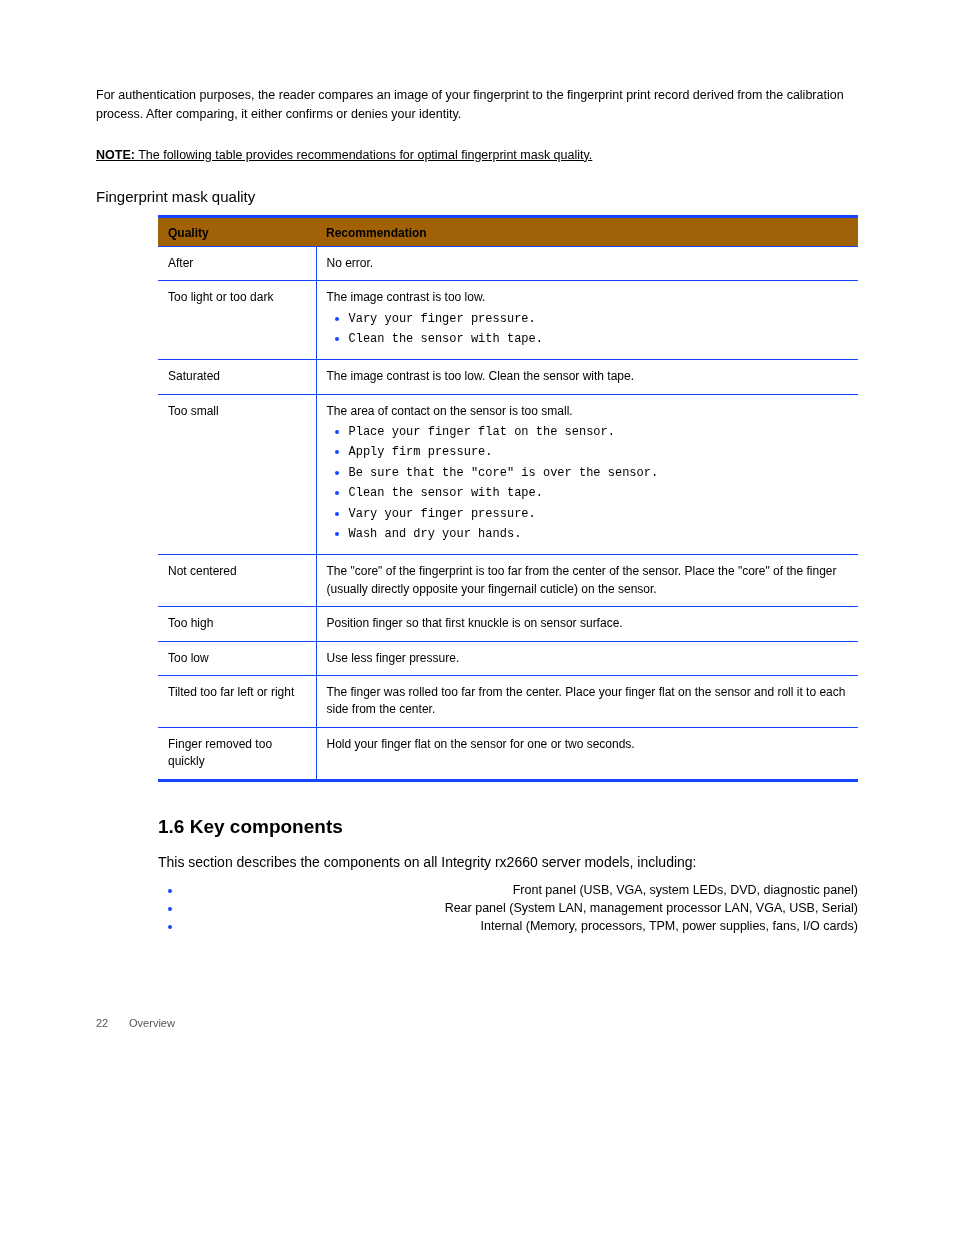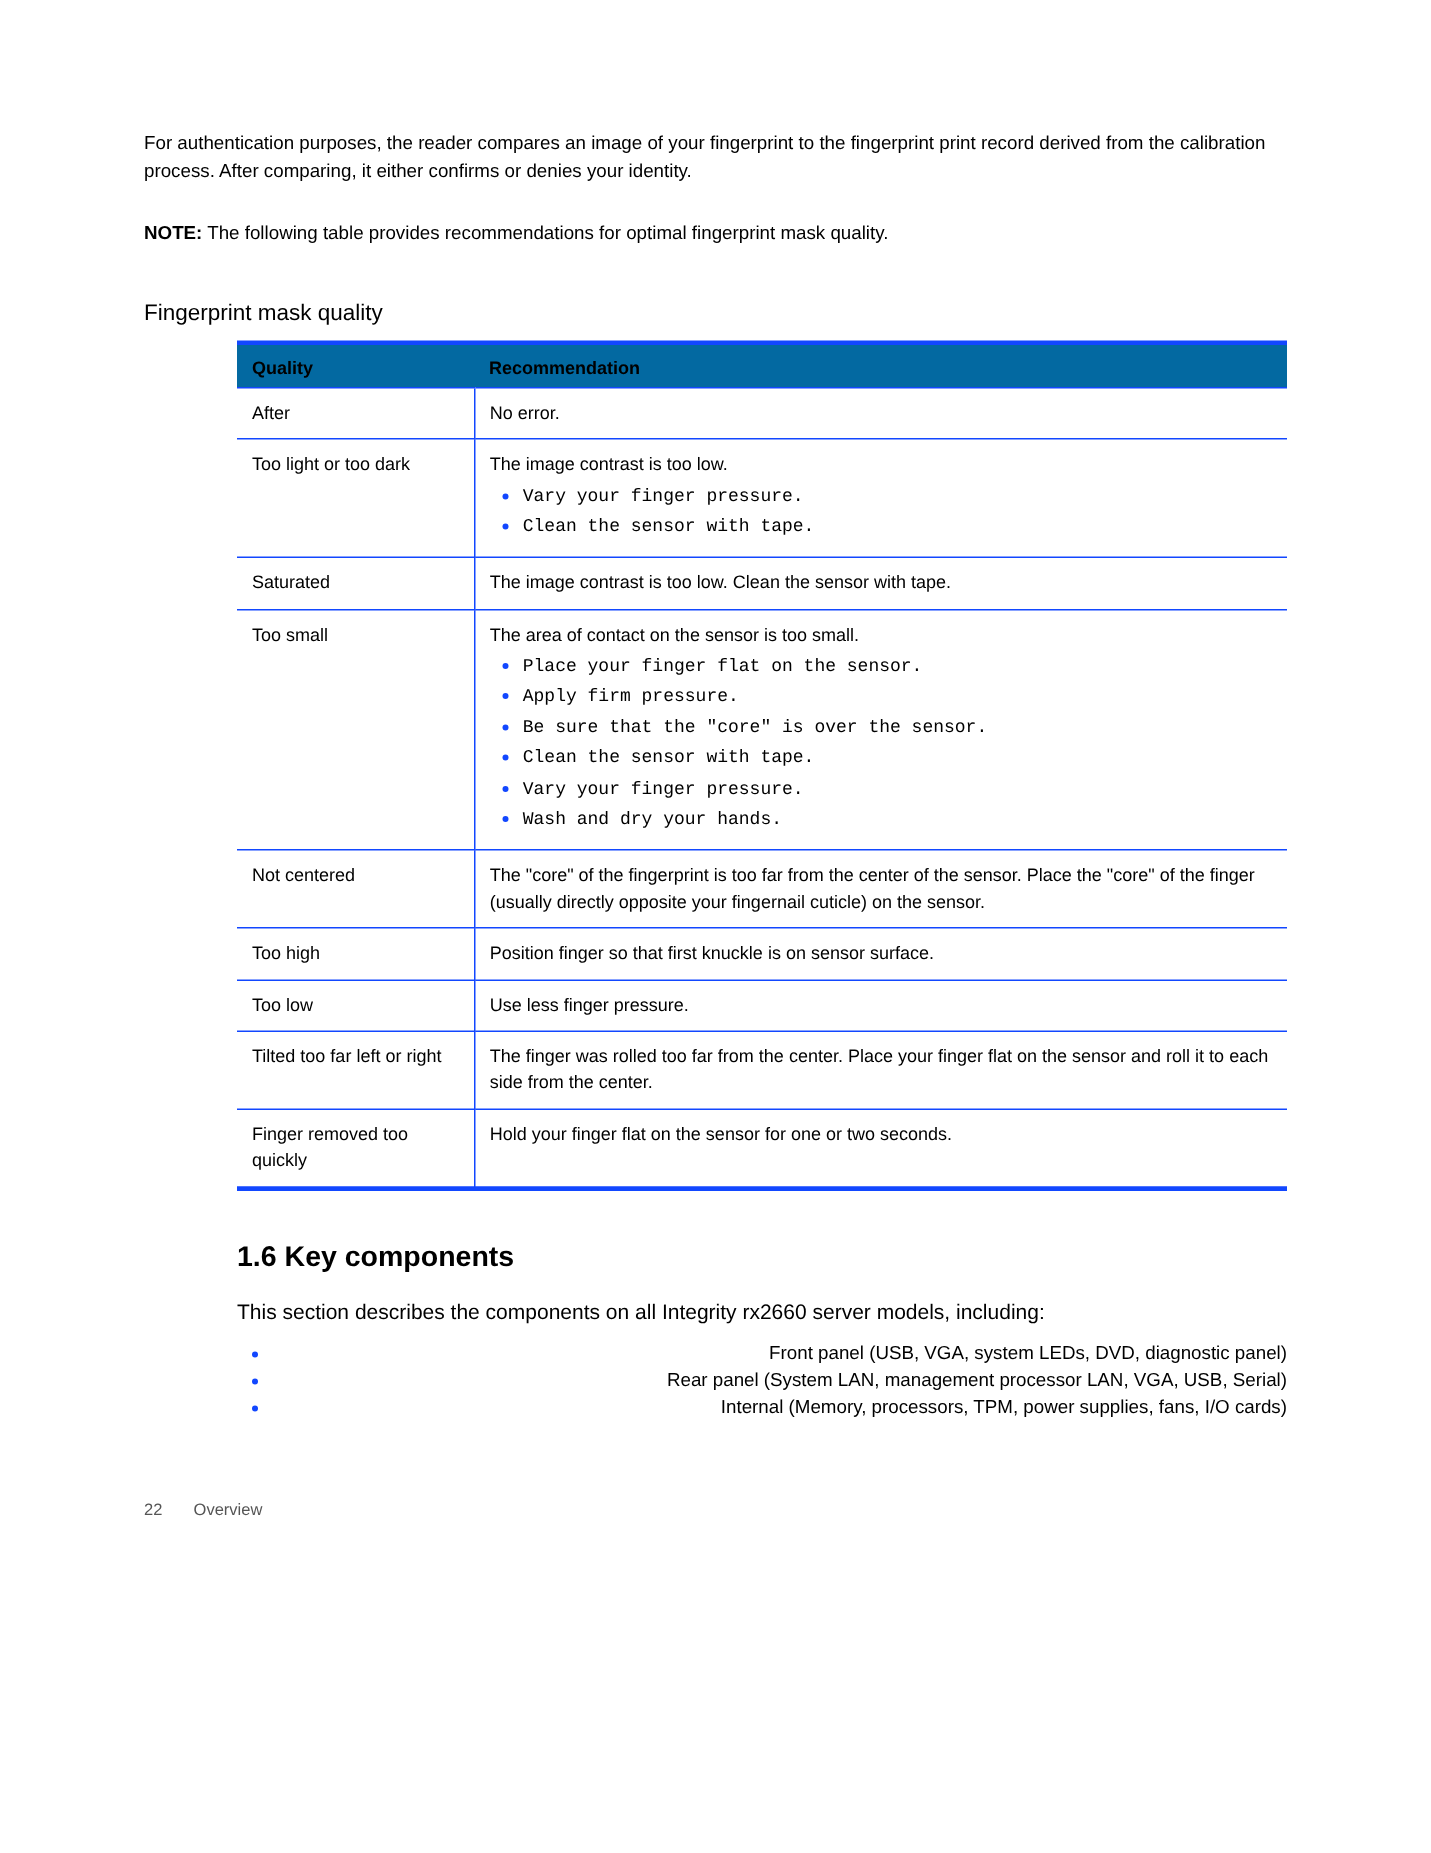--- a/index.html
+++ b/index.html
@@ -1,39 +1,39 @@
 <!DOCTYPE html>
 <html><head>
 <meta charset="utf-8">
 <style>
   * { box-sizing: border-box; margin: 0; padding: 0; }
   html, body { width: 954px; background: #fff; font-family: Arial, Helvetica, sans-serif; color: #000; }
   .page { width: 954px; padding: 86px 96px 40px 96px; }
   .lead { font-size: 12.5px; line-height: 1.5; margin-bottom: 22px; }
-  .note { font-size: 12.5px; line-height: 1.5; margin-bottom: 34px; }
+  .note { font-size: 12.5px; line-height: 1.5; margin-bottom: 22px; text-decoration: underline; }
   .note .note-label { font-weight: bold; }
   .mask-line { font-size: 15px; line-height: 1.5; margin-bottom: 6px; }
   table.spec { width: 700px; margin-left: 62px; border-collapse: collapse; font-size: 12px; }
-  table.spec th { text-align: left; font-weight: bold; background: #0369a1; padding: 8px 10px 6px 10px; border-bottom: 1px solid #1247ff; }
+  table.spec th { text-align: left; font-weight: bold; background: #a16207; padding: 8px 10px 6px 10px; border-bottom: 1px solid #1247ff; }
   table.spec td { padding: 8px 10px; border-bottom: 1px solid #1247ff; vertical-align: top; line-height: 1.45; }
   table.spec td:first-child { width: 158px; border-right: 1px solid #1247ff; }
   table.spec .top-bar { height: 3px; background: #1247ff; padding: 0; border: none; }
   table.spec .top-bar td { padding: 0; border: none; height: 3px; }
   table.spec .bot-bar { height: 3px; background: #1247ff; padding: 0; border: none; }
   table.spec .bot-bar td { padding: 0; border: none; height: 3px; }
   ul.cell-list { list-style: none; margin: 4px 0 0 0; padding: 0; }
   ul.cell-list li { position: relative; padding-left: 22px; margin: 3px 0; font-family: Liberation Mono, monospace; }
   ul.cell-list li::before { content: ""; width: 4px; height: 4px; background: #1247ff; border-radius: 50%; position: absolute; left: 8px; top: 6px; }
   h2.sec { font-size: 19px; font-weight: bold; margin: 34px 0 14px 62px; }
   .sec-intro { font-size: 14px; line-height: 1.5; margin: 0 0 10px 62px; }
   ul.page-list { list-style: none; margin: 0 0 0 62px; padding: 0; font-size: 12.5px; text-align: right; }
   ul.page-list li { position: relative; padding-left: 24px; margin: 4px 0; }
   ul.page-list li::before { content: ""; width: 4px; height: 4px; background: #1247ff; border-radius: 50%; position: absolute; left: 10px; top: 6px; }
   .footer { margin-top: 56px; font-size: 11px; color: #555; }
-  .footer .pg { display: inline-block; width: 30px; }
+  .footer .pg { display: inline-block; width: 30px; margin-top: 28px; }
 </style>
 </head>
 <body>
 
 <div class="page">
   <p class="lead">For authentication purposes, the reader compares an image of your fingerprint to the fingerprint print record derived from the calibration process. After comparing, it either confirms or denies your identity.</p>
 
   <p class="note">
     <span class="note-label">NOTE:</span>
     <span>The following table provides recommendations for optimal fingerprint mask quality.</span>

